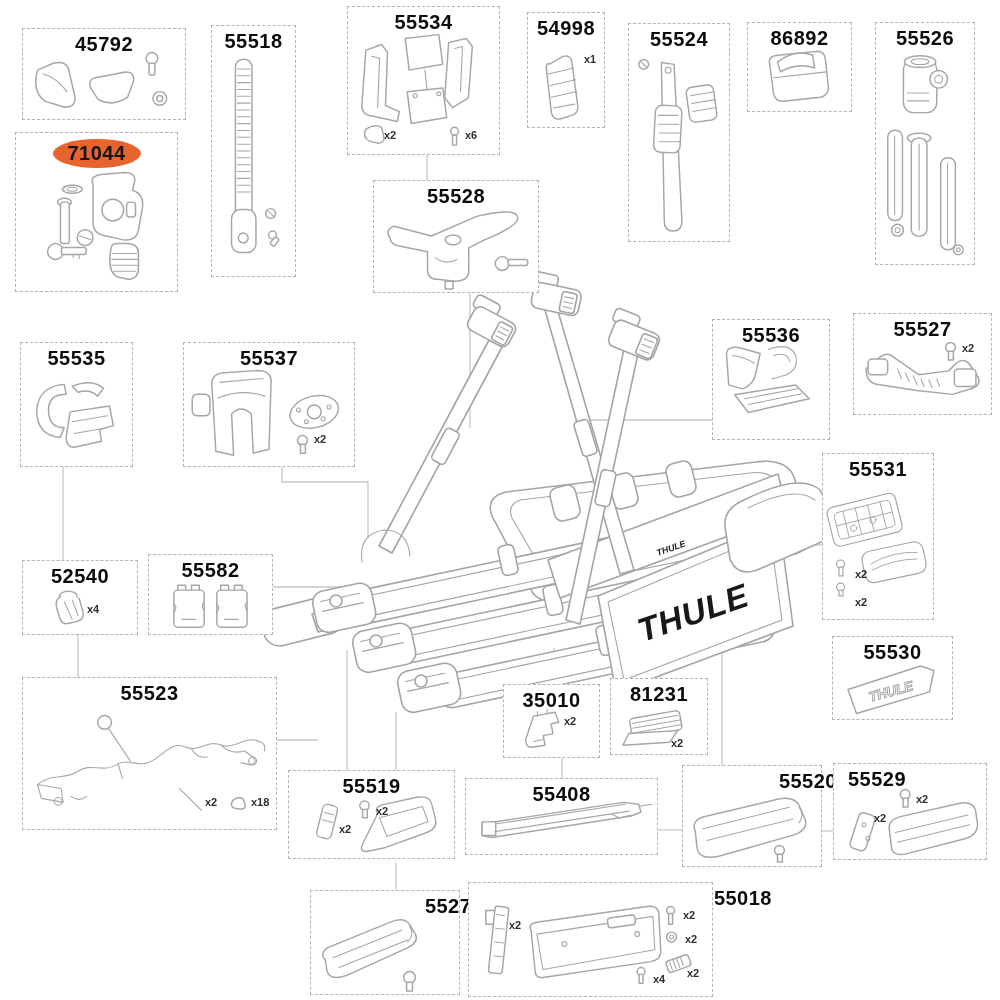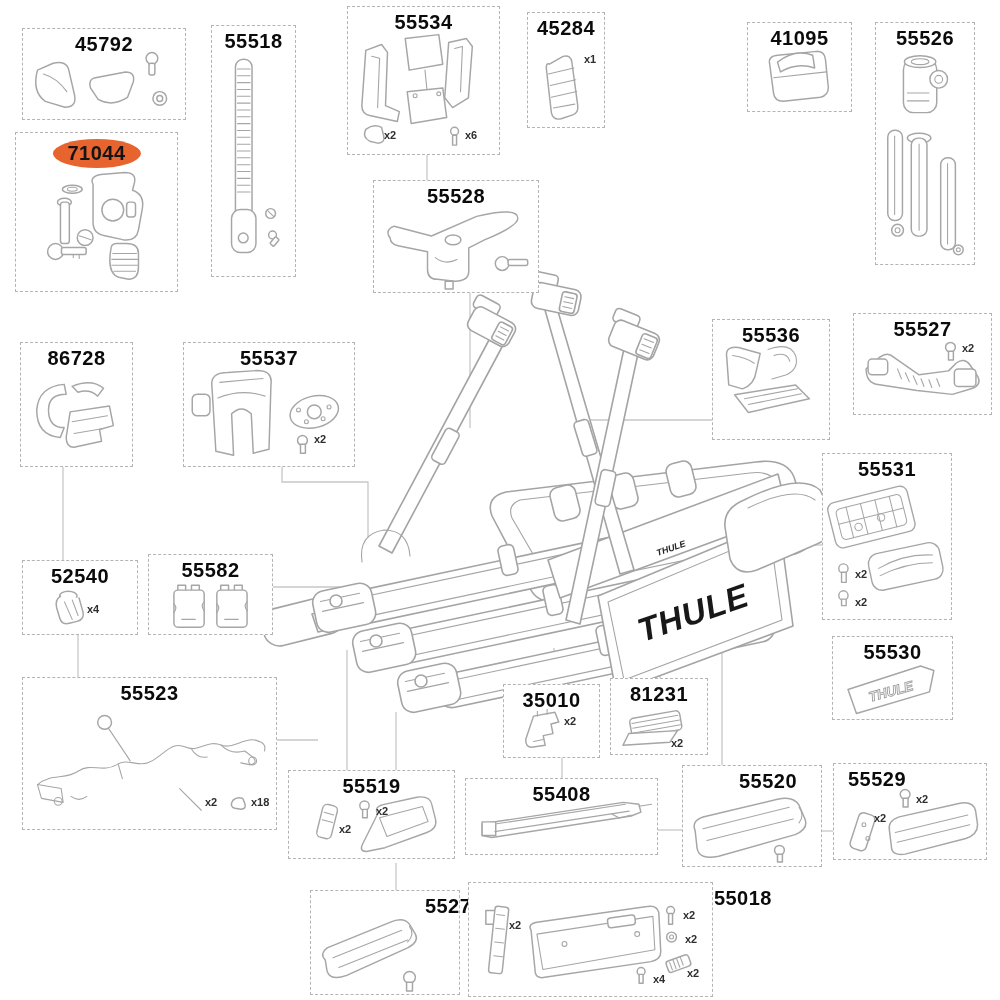--- a/index.html
+++ b/index.html
@@ -188,31 +188,44 @@
         <circle class="ln" cx="92" cy="88" r="2"></circle>
     <path class="s" d="M18,124 q-4,8 4,12 l8,2 q8,0 6,-8 l-2,-8 q-8,-4 -16,2 Z"></path>
     <circle class="s" cx="108" cy="126" r="4"></circle>
         <rect class="s" x="106" y="130" width="4" height="10"></rect>
   </svg>
   <span class="qty" style="left:36px;top:122px">x2</span>
   <span class="qty" style="left:117px;top:122px">x6</span>
 </div>
 
 <div class="pbox" style="left:527px;top:12px;width:78px;height:116px">
-  <span class="plabel">45284</span>
+  <span class="plabel">54998</span>
   <svg class="art" viewBox="0 0 78 116">
     <path class="s" d="M22,52 Q18,50 19,58 L24,102 Q26,110 34,108 L46,104 Q52,102 51,94 L45,50 Q44,42 36,44 Z"></path>
     <path class="ln" d="M21,62 L47,56 M23,74 L49,68 M24,86 L50,80 M26,97 L48,93"></path>
   </svg>
   <span class="qty" style="left:56px;top:40px">x1</span>
 </div>
 
+<div class="pbox" style="left:628px;top:23px;width:102px;height:219px">
+  <span class="plabel">55524</span>
+  <svg class="art" viewBox="0 0 102 219">
+    <circle class="s" cx="15" cy="40" r="5"></circle>
+        <path class="ln" d="M12,37 l6,6"></path>
+    <path class="s" d="M33,38 l13,2 l8,160 q0,10 -9,10 q-9,0 -9,-10 Z"></path>
+        <circle class="ln" cx="40" cy="46" r="3"></circle>
+    <rect class="s" x="26" y="82" width="27" height="48" rx="7" transform="rotate(3 40 106)"></rect>
+    <path class="ln" d="M30,92 h20 M30,101 h21 M31,110 h21 M31,119 h21"></path>
+    <rect class="s" x="60" y="62" width="28" height="36" rx="6" transform="rotate(-8 74 80)"></rect>
+    <path class="ln" d="M63,72 l24,-4 M64,80 l24,-4 M65,88 l24,-4"></path>
+  </svg>
+</div>
 
 <div class="pbox" style="left:747px;top:22px;width:105px;height:90px">
-  <span class="plabel">41095</span>
+  <span class="plabel">86892</span>
   <svg class="art" viewBox="0 0 105 90">
     <path class="s" d="M22,42 Q20,34 30,33 L70,29 Q78,29 79,37 L82,66 Q82,74 74,76 L36,80 Q27,80 26,72 Z"></path>
     <path class="s" d="M30,40 Q48,26 66,33 L68,46 Q50,40 33,50 Z"></path>
     <path class="ln" d="M26,56 L80,50"></path>
   </svg>
 </div>
 
 <div class="pbox" style="left:875px;top:22px;width:100px;height:243px">
   <span class="plabel">55526</span>
   <svg class="art" viewBox="0 0 100 243">
@@ -242,21 +255,21 @@
     <path class="s" d="M16,58 Q10,50 20,46 L58,56 L104,36 Q146,26 146,38 Q146,46 112,60 L96,68 L96,92 Q96,102 82,102 L64,100 Q54,100 54,90 L54,72 L24,66 Q16,64 16,58 Z"></path>
     <ellipse class="s" cx="80" cy="60" rx="8" ry="5"></ellipse>
     <path class="ln" d="M62,78 q10,8 22,2"></path>
     <rect class="s" x="72" y="102" width="8" height="8"></rect>
     <circle class="s" cx="130" cy="84" r="7"></circle>
         <rect class="s" x="136" y="80" width="20" height="6" rx="2"></rect>
   </svg>
 </div>
 
 <div class="pbox" style="left:20px;top:342px;width:113px;height:125px">
-  <span class="plabel">86728</span>
+  <span class="plabel">55535</span>
   <svg class="art" viewBox="0 0 113 125">
     <path class="s" d="M44,42 Q18,44 16,68 Q16,94 40,96 L44,86 Q28,86 28,68 Q28,52 46,52 Z"></path>
     <path class="s" d="M52,44 Q72,36 84,46 L78,54 Q70,46 58,50 Z"></path>
     <path class="s" d="M50,70 L90,64 L94,84 L80,88 L82,100 L54,106 Q46,106 46,96 Z"></path>
     <path class="ln" d="M52,80 l36,-6 M54,92 l30,-5"></path>
   </svg>
 </div>
 
 <div class="pbox" style="left:183px;top:342px;width:172px;height:125px">
   <span class="plabel">55537</span>
@@ -293,21 +306,21 @@
     <path class="s" d="M12,56 L26,44 Q34,38 40,44 L66,62 L96,58 L104,50 Q112,44 118,52 L126,64 Q130,72 120,76 L100,82 L64,78 L24,72 Q12,70 12,56 Z"></path>
     <rect class="s" x="14" y="46" width="20" height="16" rx="4"></rect>
     <rect class="s" x="102" y="56" width="22" height="18" rx="4"></rect>
     <path class="ln" d="M44,56 l4,10 M52,60 l4,9 M60,63 l4,9 M68,66 l3,8 M76,67 l3,8 M84,66 l3,8"></path>
     <circle class="s" cx="98" cy="34" r="5"></circle>
         <rect class="s" x="96" y="38" width="5" height="9"></rect>
   </svg>
   <span class="qty" style="left:108px;top:28px">x2</span>
 </div>
 
-<div class="pbox" style="left:822px;top:453px;width:130px;height:167px">
+<div class="pbox" style="left:822px;top:453px;width:112px;height:167px">
   <span class="plabel">55531</span>
   <svg class="art" viewBox="0 0 138 167">
     <g transform="rotate(-14 50 62)">
       <rect class="s" x="8" y="38" width="88" height="50" rx="8"></rect>
       <rect class="ln" x="16" y="46" width="72" height="34" rx="5"></rect>
       <path class="ln" d="M28,46 v34 M44,46 v34 M60,46 v34 M76,46 v34 M16,62 h72"></path>
       <circle class="ln" cx="36" cy="70" r="4"></circle>
           <circle class="ln" cx="62" cy="66" r="4"></circle>
     </g>
     <g transform="rotate(-12 88 115)">
@@ -412,21 +425,21 @@
   <span class="plabel">55530</span>
   <svg class="art" viewBox="0 0 121 84">
     <g transform="rotate(-15 60 52)">
       <path class="s" d="M16,42 L94,38 L106,46 L96,66 L18,68 Z"></path>
       <text x="58" y="60" text-anchor="middle" font-size="14" font-weight="900" font-style="italic" fill="#fff" stroke="#9c9c9c" stroke-width="0.9">THULE</text>
     </g>
   </svg>
 </div>
 
 <div class="pbox" style="left:682px;top:765px;width:140px;height:102px">
-  <span class="plabel" style="text-align:center;padding-left:16px">55520</span>
+  <span class="plabel" style="text-align:right;padding-left:16px">55520</span>
   <svg class="art" viewBox="0 0 140 102">
     <path class="s" d="M12,66 Q8,56 20,52 L96,34 Q112,30 118,40 L124,54 Q128,64 114,70 L36,92 Q16,96 14,84 Z"></path>
     <path class="ln" d="M20,64 L108,42 M24,76 L112,54 M118,42 q6,8 0,16"></path>
     <circle class="s" cx="98" cy="86" r="5"></circle>
         <rect class="s" x="96" y="90" width="5" height="8"></rect>
   </svg>
 </div>
 
 <div class="pbox" style="left:833px;top:763px;width:154px;height:97px">
   <span class="plabel" style="text-align:left;padding-left:14px">55529</span>

